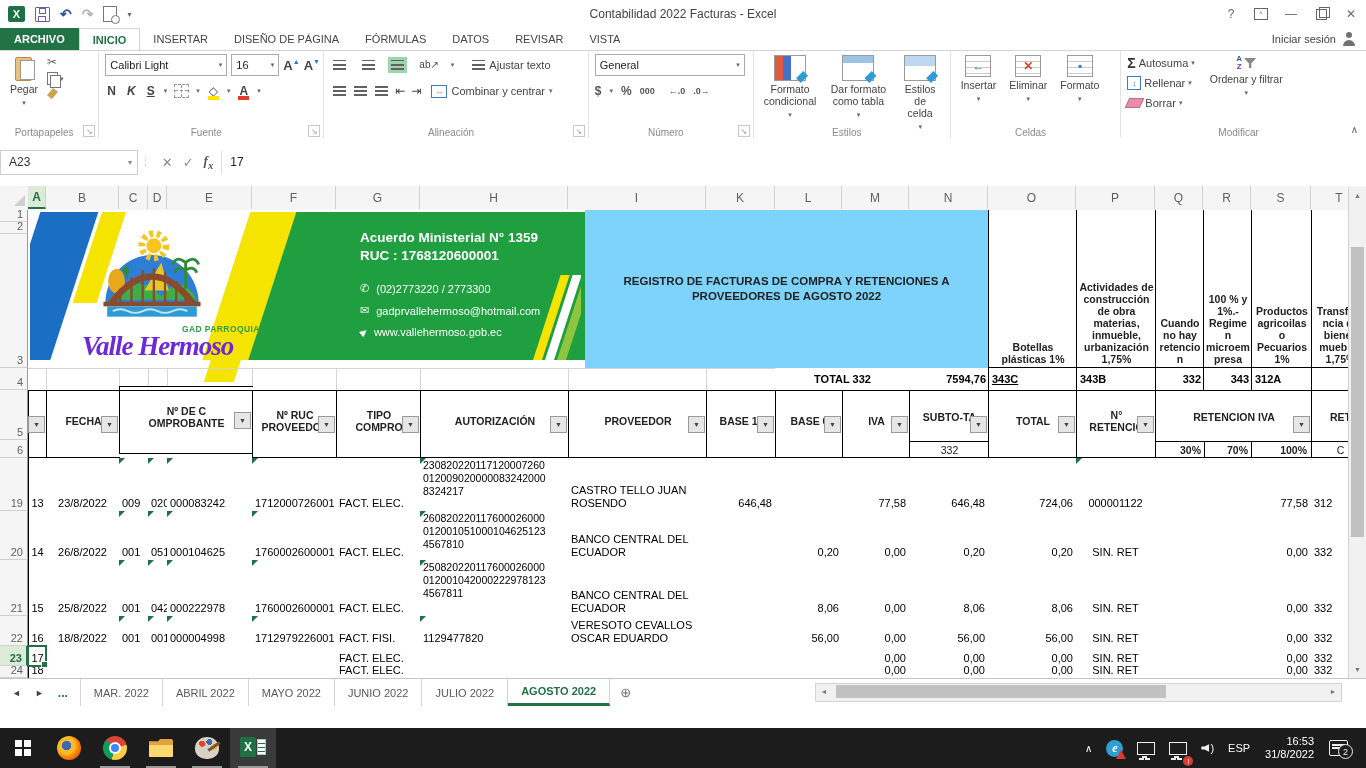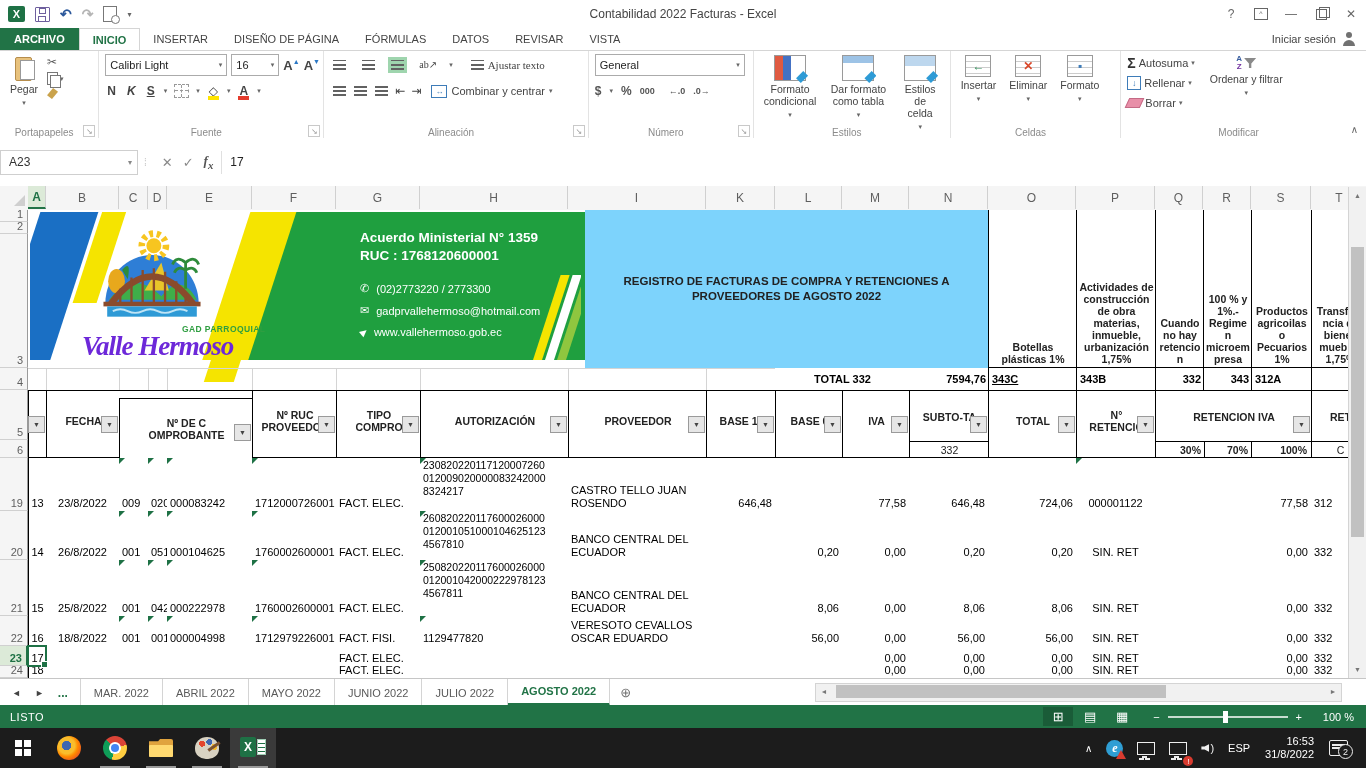--- a/index.html
+++ b/index.html
@@ -320,21 +320,21 @@
           <span class="fbtn barred" style="font-weight:bold;">A</span>
           <span class="ddsm">▾</span>
         </div>
       </div>
       <span class="glabel">Fuente</span>
       <span class="dlg">↘</span>
     </div>
 
     <div class="rgroup" style="width:268px;">
       <div class="fcol">
-        <div class="frow" style="gap:10px;font-family:Liberation Serif, serif;">
+        <div class="frow" style="gap:10px;">
           <span class="lnsbox">
               <span class="lns"></span>
             </span>
           <span class="lnsbox">
               <span class="lns"></span>
             </span>
           <span class="lnsbox sel">
               <span class="lns"></span>
             </span>
           <span class="fbtn" style="font-size:10px;">ab↗</span>
@@ -594,21 +594,21 @@
       <div class="cell bold bl" style="left: 1251px; top: 158px; width: 61px; height: 22px; align-items: center;">312A</div>
       <div class="cell bold al-r bl" style="left: 1311px; top: 158px; width: 58px; height: 22px; align-items: center;">3</div>
       <div class="fhcell" style="left: 28px; top: 180px; width: 19px; height: 68px;">
         <div class="fhlabel" style="height: 58px;"></div>
         <span class="filterbtn">▼</span>
       </div>
       <div class="fhcell" style="left: 46px; top: 180px; width: 74px; height: 68px;">
         <div class="fhlabel" style="height: 58px;">FECHA</div>
         <span class="filterbtn">▼</span>
       </div>
-      <div class="fhcell" style="left: 119px; top: 188px; width: 134px; height: 68px;">
+      <div class="fhcell" style="left: 119px; top: 176px; width: 134px; height: 68px;">
         <div class="fhlabel" style="height: 58px;">Nº DE C
 OMPROBANTE</div>
         <span class="filterbtn">▼</span>
       </div>
       <div class="fhcell" style="left: 252px; top: 180px; width: 85px; height: 68px;">
         <div class="fhlabel" style="height: 58px;">Nº RUC
 PROVEEDOR</div>
         <span class="filterbtn">▼</span>
       </div>
       <div class="fhcell" style="left: 336px; top: 180px; width: 85px; height: 68px;">
@@ -817,36 +817,20 @@
         <div class="stab active">AGOSTO 2022</div>
       </span>
     <span class="newsheet">⊕</span>
   </div>
   <div class="hscroll">
     <span class="hs-btn" style="left:0;">◄</span>
     <span class="hs-thumb" style="left:20px;width:330px;"></span>
     <span class="hs-btn" style="right:0;">►</span>
   </div>
 
-  <div class="statusbar">
-    <span class="st-mode">LISTO</span>
-    <div class="st-right">
-      <span class="sico active">⊞</span>
-      <span class="sico">▤</span>
-      <span class="sico">▦</span>
-      <div class="zoomctl">
-        <span>−</span>
-        <span class="ztrack">
-            <span class="zthumb"></span>
-          </span>
-        <span>+</span>
-        <span class="zpct">100 %</span>
-      </div>
-    </div>
-  </div>
 
   <div class="taskbar">
     <div class="tk">
       <span class="winlogo">
           <span></span>
           <span></span>
           <span></span>
           <span></span>
         </span>
     </div>

